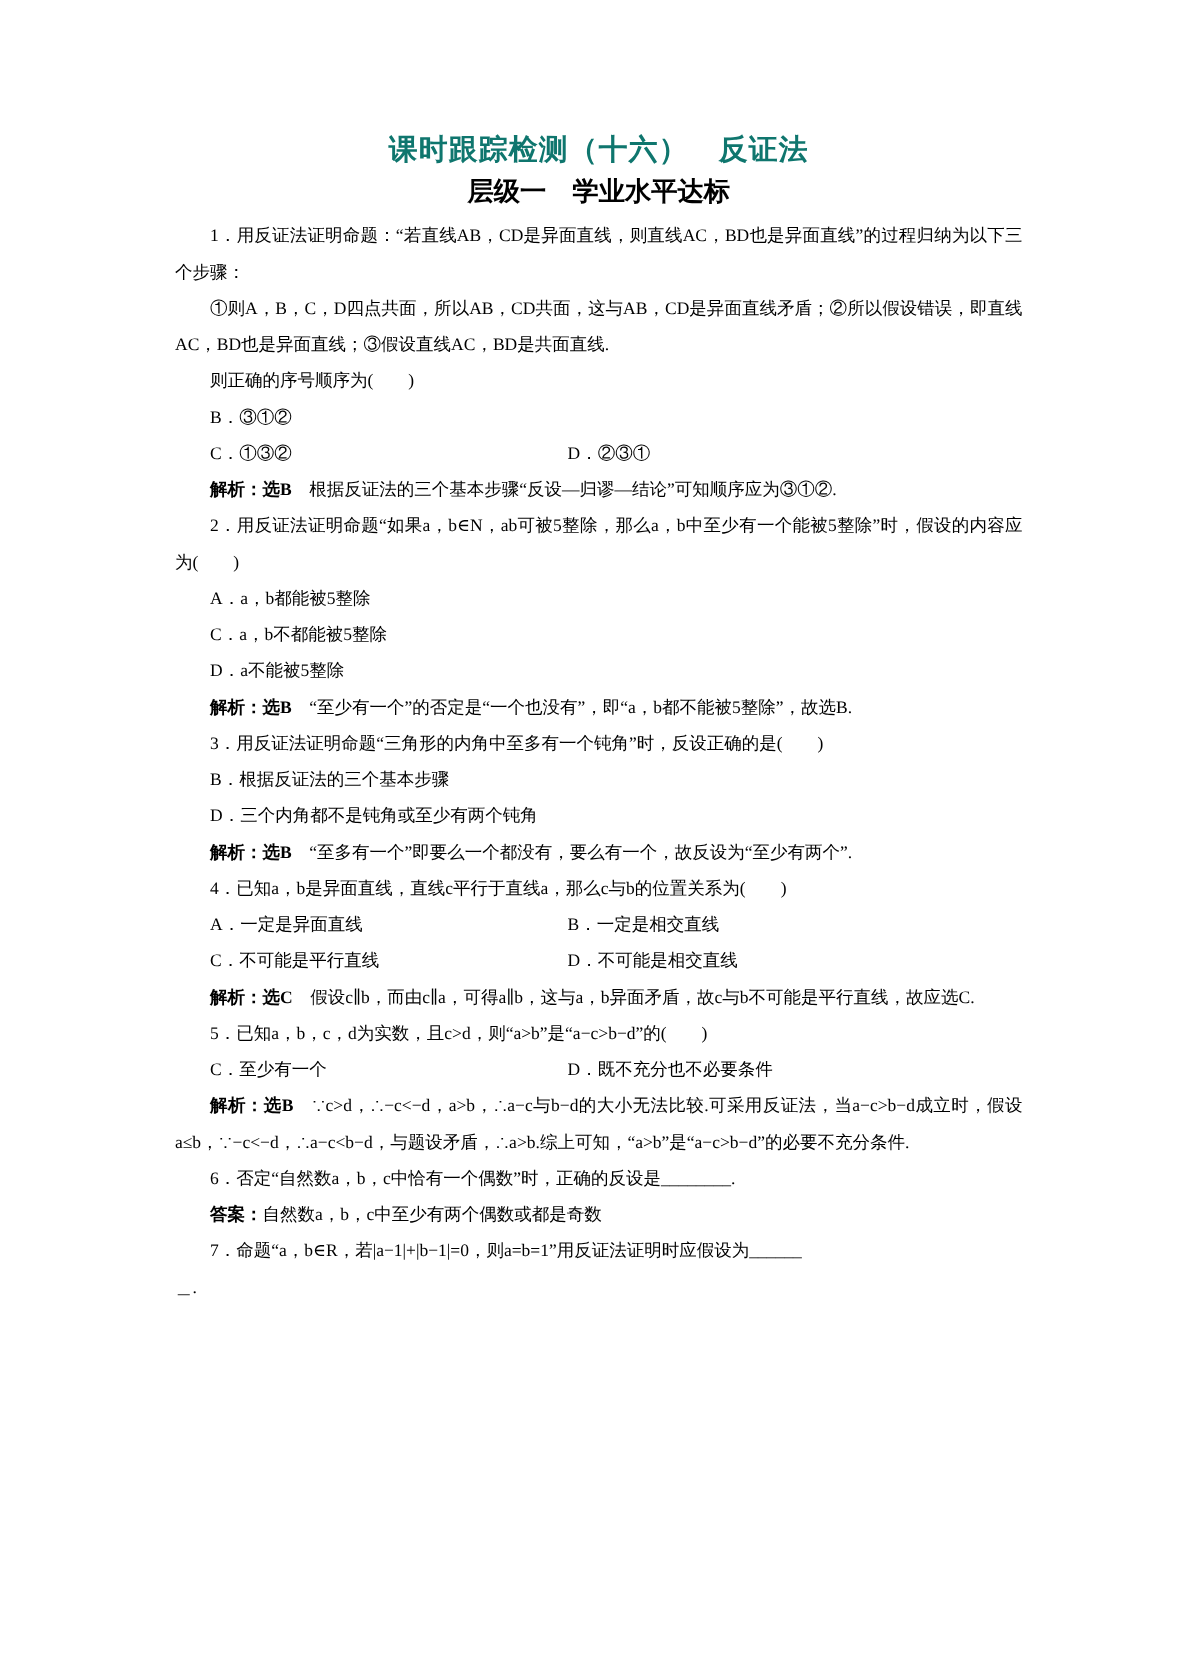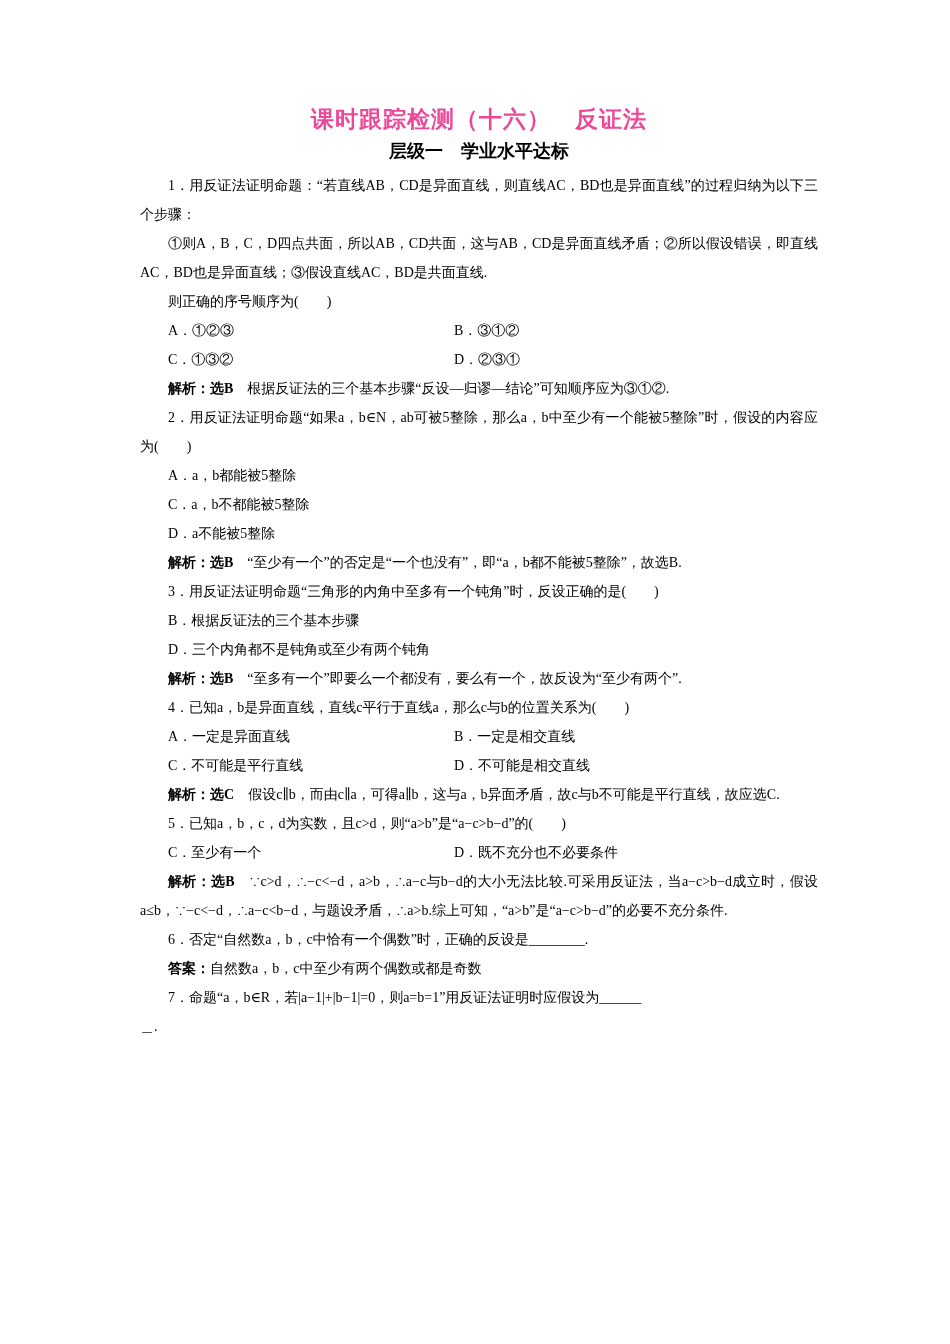--- a/index.html
+++ b/index.html
@@ -23,21 +23,21 @@
   .title {
     margin: 0 0 4px 0;
     text-align: center;
     font-size: 23px;
     font-weight: bold;
     letter-spacing: 1px;
   }
   .subtitle {
     margin: 0 0 8px 0;
     text-align: center;
-    font-size: 18px;
+    font-size: 21px;
     font-weight: bold;
   }
   .doc-body p {
     margin: 0;
     font-size: 14px;
     line-height: 29px;
     text-align: justify;
   }
   .para {
     text-indent: 2em;
@@ -59,28 +59,27 @@
     white-space: nowrap;
   }
   b.inline-label {
     font-weight: bold;
   }
 </style>
 </head>
 <body>
 
 <div class="page">
-  <h1 class="title" style="color: #ec4899;">课时跟踪检测（十六）　反证法</h1>
+  <h1 class="title" style="color: #0f766e;">课时跟踪检测（十六）　反证法</h1>
   <div class="subtitle">层级一　学业水平达标</div>
   <div class="doc-body">
       <p class="para">1．用反证法证明命题：“若直线AB，CD是异面直线，则直线AC，BD也是异面直线”的过程归纳为以下三个步骤：</p>
       <p class="para">①则A，B，C，D四点共面，所以AB，CD共面，这与AB，CD是异面直线矛盾；②所以假设错误，即直线AC，BD也是异面直线；③假设直线AC，BD是共面直线.</p>
       <p class="para">则正确的序号顺序为(　　)</p>
       <p class="options2">
-        <span class="opt-left">A．①②③</span>
         <span class="opt-right">B．③①②</span>
       </p>
       <p class="options2">
         <span class="opt-left">C．①③②</span>
         <span class="opt-right">D．②③①</span>
       </p>
       <p class="para"><b class="inline-label">解析：选B</b>　根据反证法的三个基本步骤“反设—归谬—结论”可知顺序应为③①②.</p>
       <p class="para">2．用反证法证明命题“如果a，b∈N，ab可被5整除，那么a，b中至少有一个能被5整除”时，假设的内容应为(　　)</p>
       <p class="para">A．a，b都能被5整除</p>
       <p class="para">C．a，b不都能被5整除</p>

